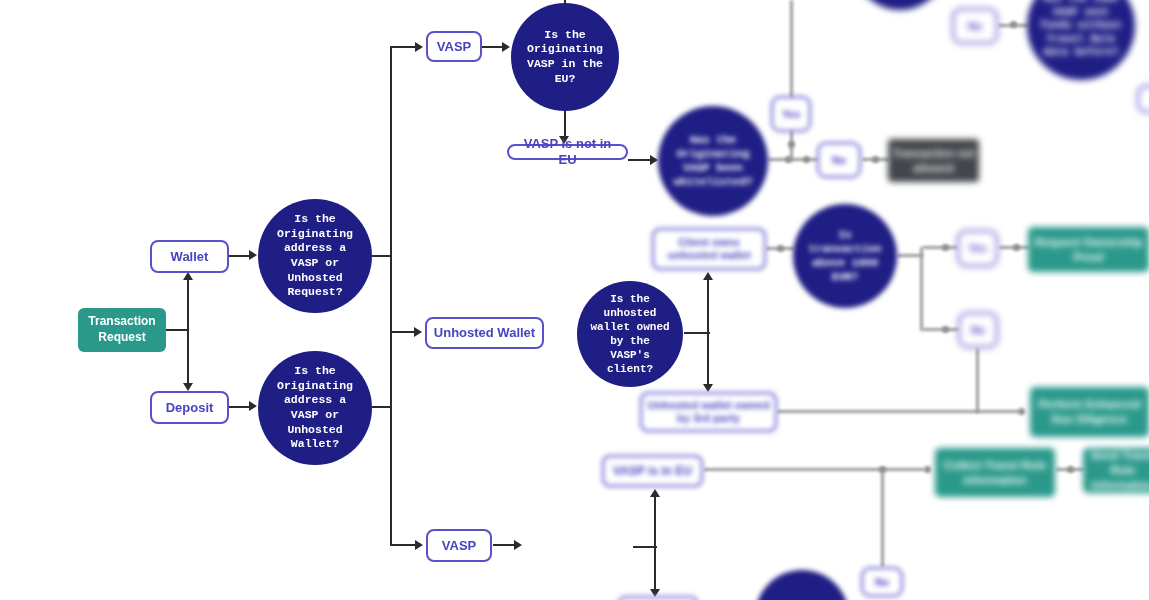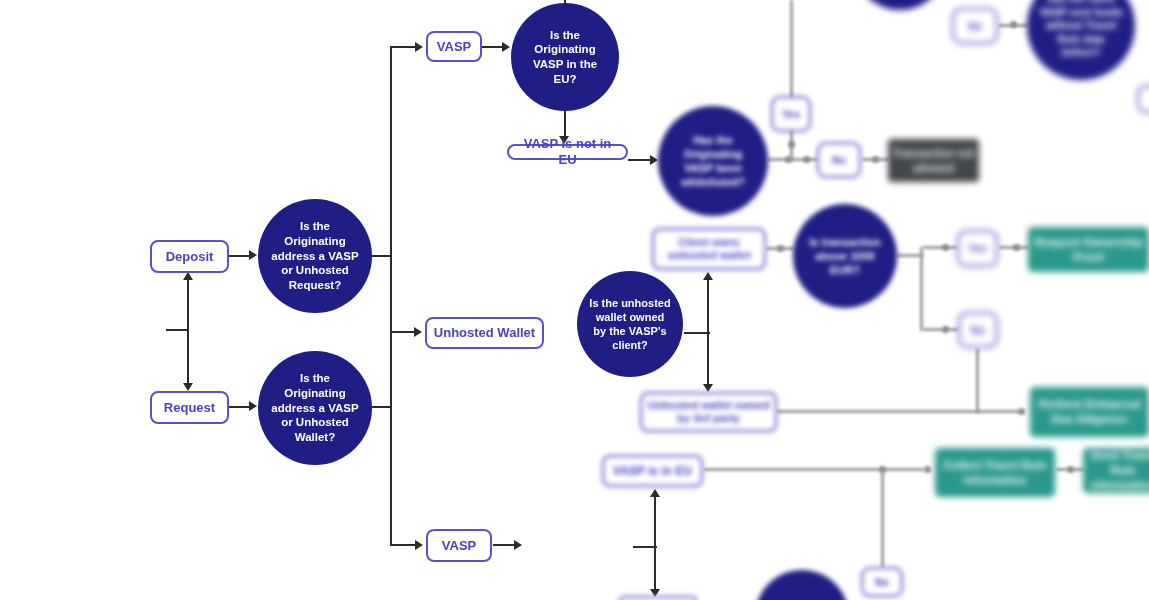--- a/index.html
+++ b/index.html
@@ -6,21 +6,21 @@
   #stage{
     position:relative;width:1149px;height:600px;overflow:hidden;background:#ffffff;
     font-family:"Liberation Sans", sans-serif;
   }
   .node{position:absolute;display:flex;align-items:center;justify-content:center;
     text-align:center;box-sizing:border-box;}
   .box{background:#fff;border:2px solid #5751ca;border-radius:8px;color:#4a43c0;
     font-weight:bold;font-size:13px;line-height:1.2;padding:2px 4px;}
   .small{border-radius:9px;font-size:10.5px;}
   .circle{background:#1f1e85;border-radius:50%;color:#fff;font-weight:600;
-    font-size:11.5px;line-height:1.28;padding:0 11px;}
+    font-size:11.5px;line-height:1.28;padding:0 11px;font-family:Liberation Mono, monospace;}
   .teal{background:#2a998b;border:none;border-radius:5px;color:#fff;
     font-weight:600;font-size:11.5px;line-height:1.3;padding:2px 5px;}
   .dark{background:#43474c;border:none;border-radius:4px;color:#e8e8e8;
     font-weight:600;font-size:11px;line-height:1.3;padding:2px 4px;}
   .hl{position:absolute;height:2px;background:#2b2b2b;}
   .vl{position:absolute;width:2px;background:#2b2b2b;}
   .ghl{position:absolute;height:3px;background:#9a9a9a;filter:blur(1.6px);}
   .gvl{position:absolute;width:3px;background:#9a9a9a;filter:blur(1.6px);}
   .dot{position:absolute;width:7px;height:7px;border-radius:50%;background:#8f8f8f;filter:blur(1.4px);}
   .ar{position:absolute;width:0;height:0;border-style:solid;}
@@ -94,29 +94,30 @@
   <div class="gvl" style="left:976px;top:348px;height:65px;"></div>
   <div class="ghl" style="left:777px;top:410px;width:242px;"></div>
   <div class="dot" style="left:1018px;top:408px;"></div>
   <div class="ghl" style="left:704px;top:468px;width:220px;"></div>
   <div class="dot" style="left:879px;top:466px;"></div>
   <div class="dot" style="left:924px;top:466px;"></div>
   <div class="gvl" style="left:881px;top:471px;height:96px;"></div>
   <div class="ghl" style="left:1056px;top:468px;width:28px;"></div>
   <div class="dot" style="left:1067px;top:466px;"></div>
 
-  <div class="node box" style="left:150px;top:240px;width:79px;height:33px;">Deposit</div>
-  <div class="node box" style="left:150px;top:391px;width:79px;height:33px;">Request</div>
+  <div class="node teal" style="left:78px;top:308px;width:88px;height:44px;font-size:12px;border-radius:6px;">Transaction Request</div>
+  <div class="node box" style="left:150px;top:240px;width:79px;height:33px;">Wallet</div>
+  <div class="node box" style="left:150px;top:391px;width:79px;height:33px;">Deposit</div>
   <div class="node circle" style="left:258px;top:199px;width:114px;height:114px;">Is the Originating address a VASP or Unhosted Request?</div>
   <div class="node circle" style="left:258px;top:351px;width:114px;height:114px;">Is the Originating address a VASP or Unhosted Wallet?</div>
   <div class="node box" style="left:426px;top:31px;width:56px;height:31px;">VASP</div>
   <div class="node circle" style="left:511px;top:3px;width:108px;height:108px;">Is the Originating VASP in the EU?</div>
   <div class="node box" style="left:507px;top:144px;width:121px;height:16px;">VASP is not in EU</div>
   <div class="node box" style="left:425px;top:317px;width:119px;height:32px;">Unhosted Wallet</div>
-  <div class="node circle" style="left:577px;top:271px;width:106px;height:106px;font-size:11px;">Is the unhosted wallet owned by the VASP's client?</div>
+  <div class="node circle" style="left:577px;top:281px;width:106px;height:106px;font-size:11px;">Is the unhosted wallet owned by the VASP's client?</div>
   <div class="node box" style="left:426px;top:529px;width:66px;height:33px;">VASP</div>
 
   <div class="node circle b1" style="left:658px;top:106px;width:110px;height:110px;font-size:11px;">Has the Originating VASP been whitelisted?</div>
   <div class="node box small b1" style="left:771px;top:96px;width:40px;height:36px;">Yes</div>
   <div class="node box small b1" style="left:817px;top:142px;width:44px;height:36px;">No</div>
   <div class="node dark b2" style="left:888px;top:139px;width:91px;height:43px;">Transaction not allowed</div>
   <div class="node circle b2" style="left:853px;top:-84px;width:94px;height:94px;"></div>
   <div class="node box small b2" style="left:952px;top:8px;width:46px;height:36px;">No</div>
   <div class="node circle b2" style="left:1027px;top:-28px;width:108px;height:108px;font-size:10.5px;">Has the same VASP sent funds without Travel Rule data before?</div>
   <div class="node box small b2" style="left:1137px;top:85px;width:24px;height:28px;"></div>

